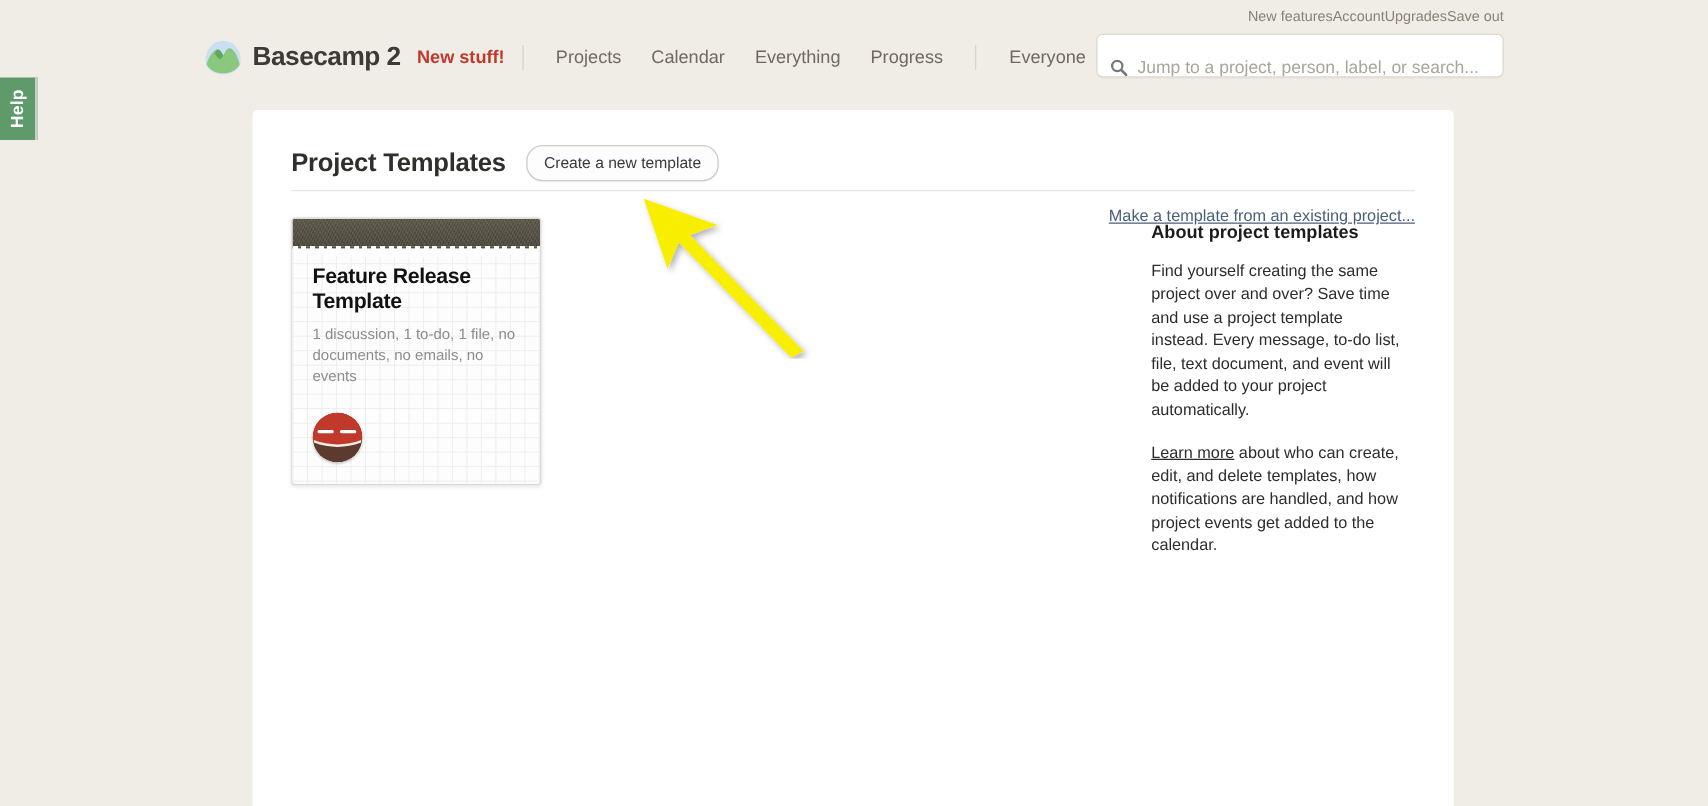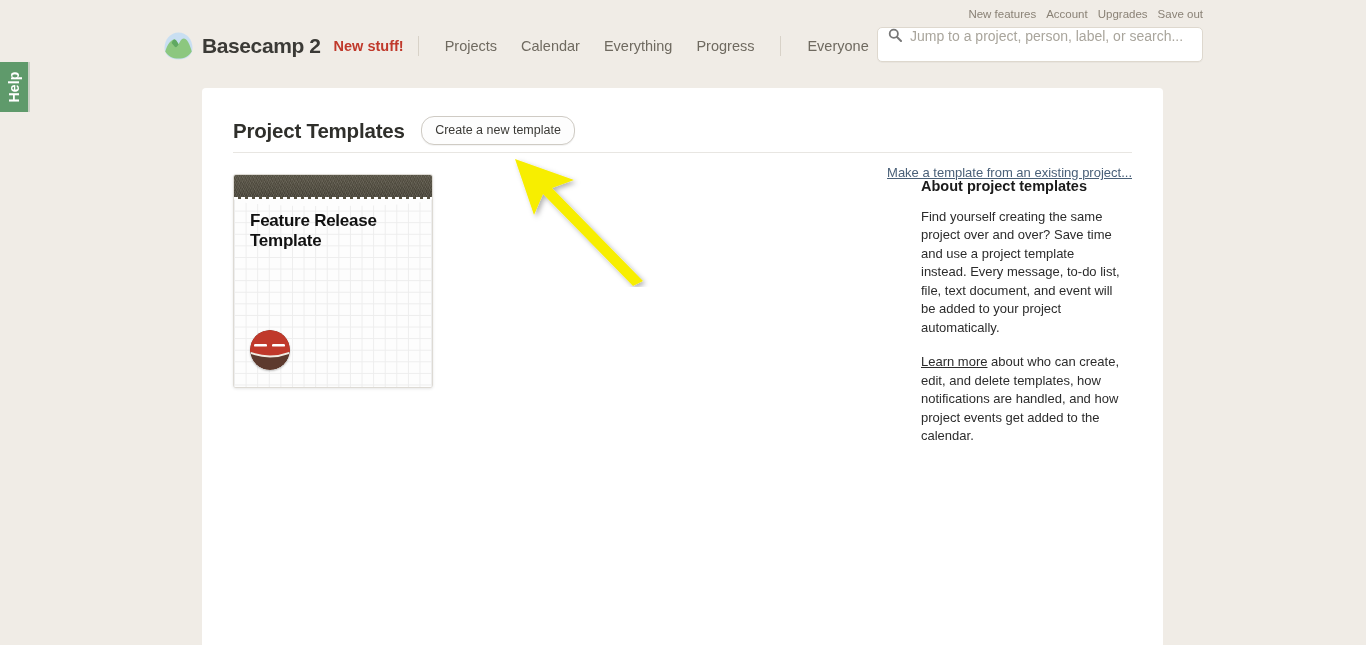--- a/index.html
+++ b/index.html
@@ -32,21 +32,21 @@
     font-weight: bold;
     letter-spacing: .2px;
     transform: rotate(-90deg);
     white-space: nowrap;
   }
 
   
   #utility-bar {
     position: absolute;
     right: 163px; top: 8px;
-    display: flex; gap: 10px;
+    display: flex; gap: 0;
     font-size: 11.5px;
   }
   #utility-bar a {
     color: #8a8276;
     text-decoration: none;
     cursor: pointer;
   }
 
   
   #masthead {
@@ -107,21 +107,21 @@
     position: absolute;
     right: 163px; top: 27px;
     width: 326px; height: 35px;
   }
   #search-box {
     width: 100%; height: 100%;
     background: #ffffff;
     border: 1px solid #ded8ce;
     border-radius: 5px;
     box-shadow: 0 1px 0 rgba(0,0,0,.03);
-    display: flex; align-items: flex-start;
+    display: flex; align-items: flex-end;
     padding: 0 10px;
   }
   #search-icon {
     width: 14px; height: 14px;
     flex: 0 0 auto;
     margin-right: 8px;
     opacity: .75;
   }
   #search-input {
     flex: 1 1 auto;
@@ -363,20 +363,21 @@
 
   <div id="templates-grid">
     <div id="template-card">
       <div class="card-leather"></div>
       <div class="card-perforation"></div>
       <div class="card-paper"></div>
       <div class="card-torn-edge"></div>
 
       <div class="card-body">
         <h2 id="template-name">Feature Release Template</h2>
+        <p id="template-meta">1 discussion, 1 to-do, 1 file, no documents, no emails, no events</p>
       </div>
 
       <div id="template-avatar">
         <svg viewBox="0 0 40 40" width="40" height="40" aria-hidden="true">
           <circle cx="20" cy="20" r="20" fill="#5d3a2e"></circle>
           <path d="M0 20 A20 20 0 0 1 40 20 L40 22 Q20 30 0 22 Z" fill="#c0392b"></path>
           <rect x="4" y="14" width="13" height="2.6" rx="1.2" fill="#ffffff"></rect>
           <rect x="22" y="14" width="13" height="2.6" rx="1.2" fill="#ffffff"></rect>
           <path d="M1 22 Q20 29 39 22 L39 24 Q20 31 1 24 Z" fill="#f2ece2"></path>
         </svg>

